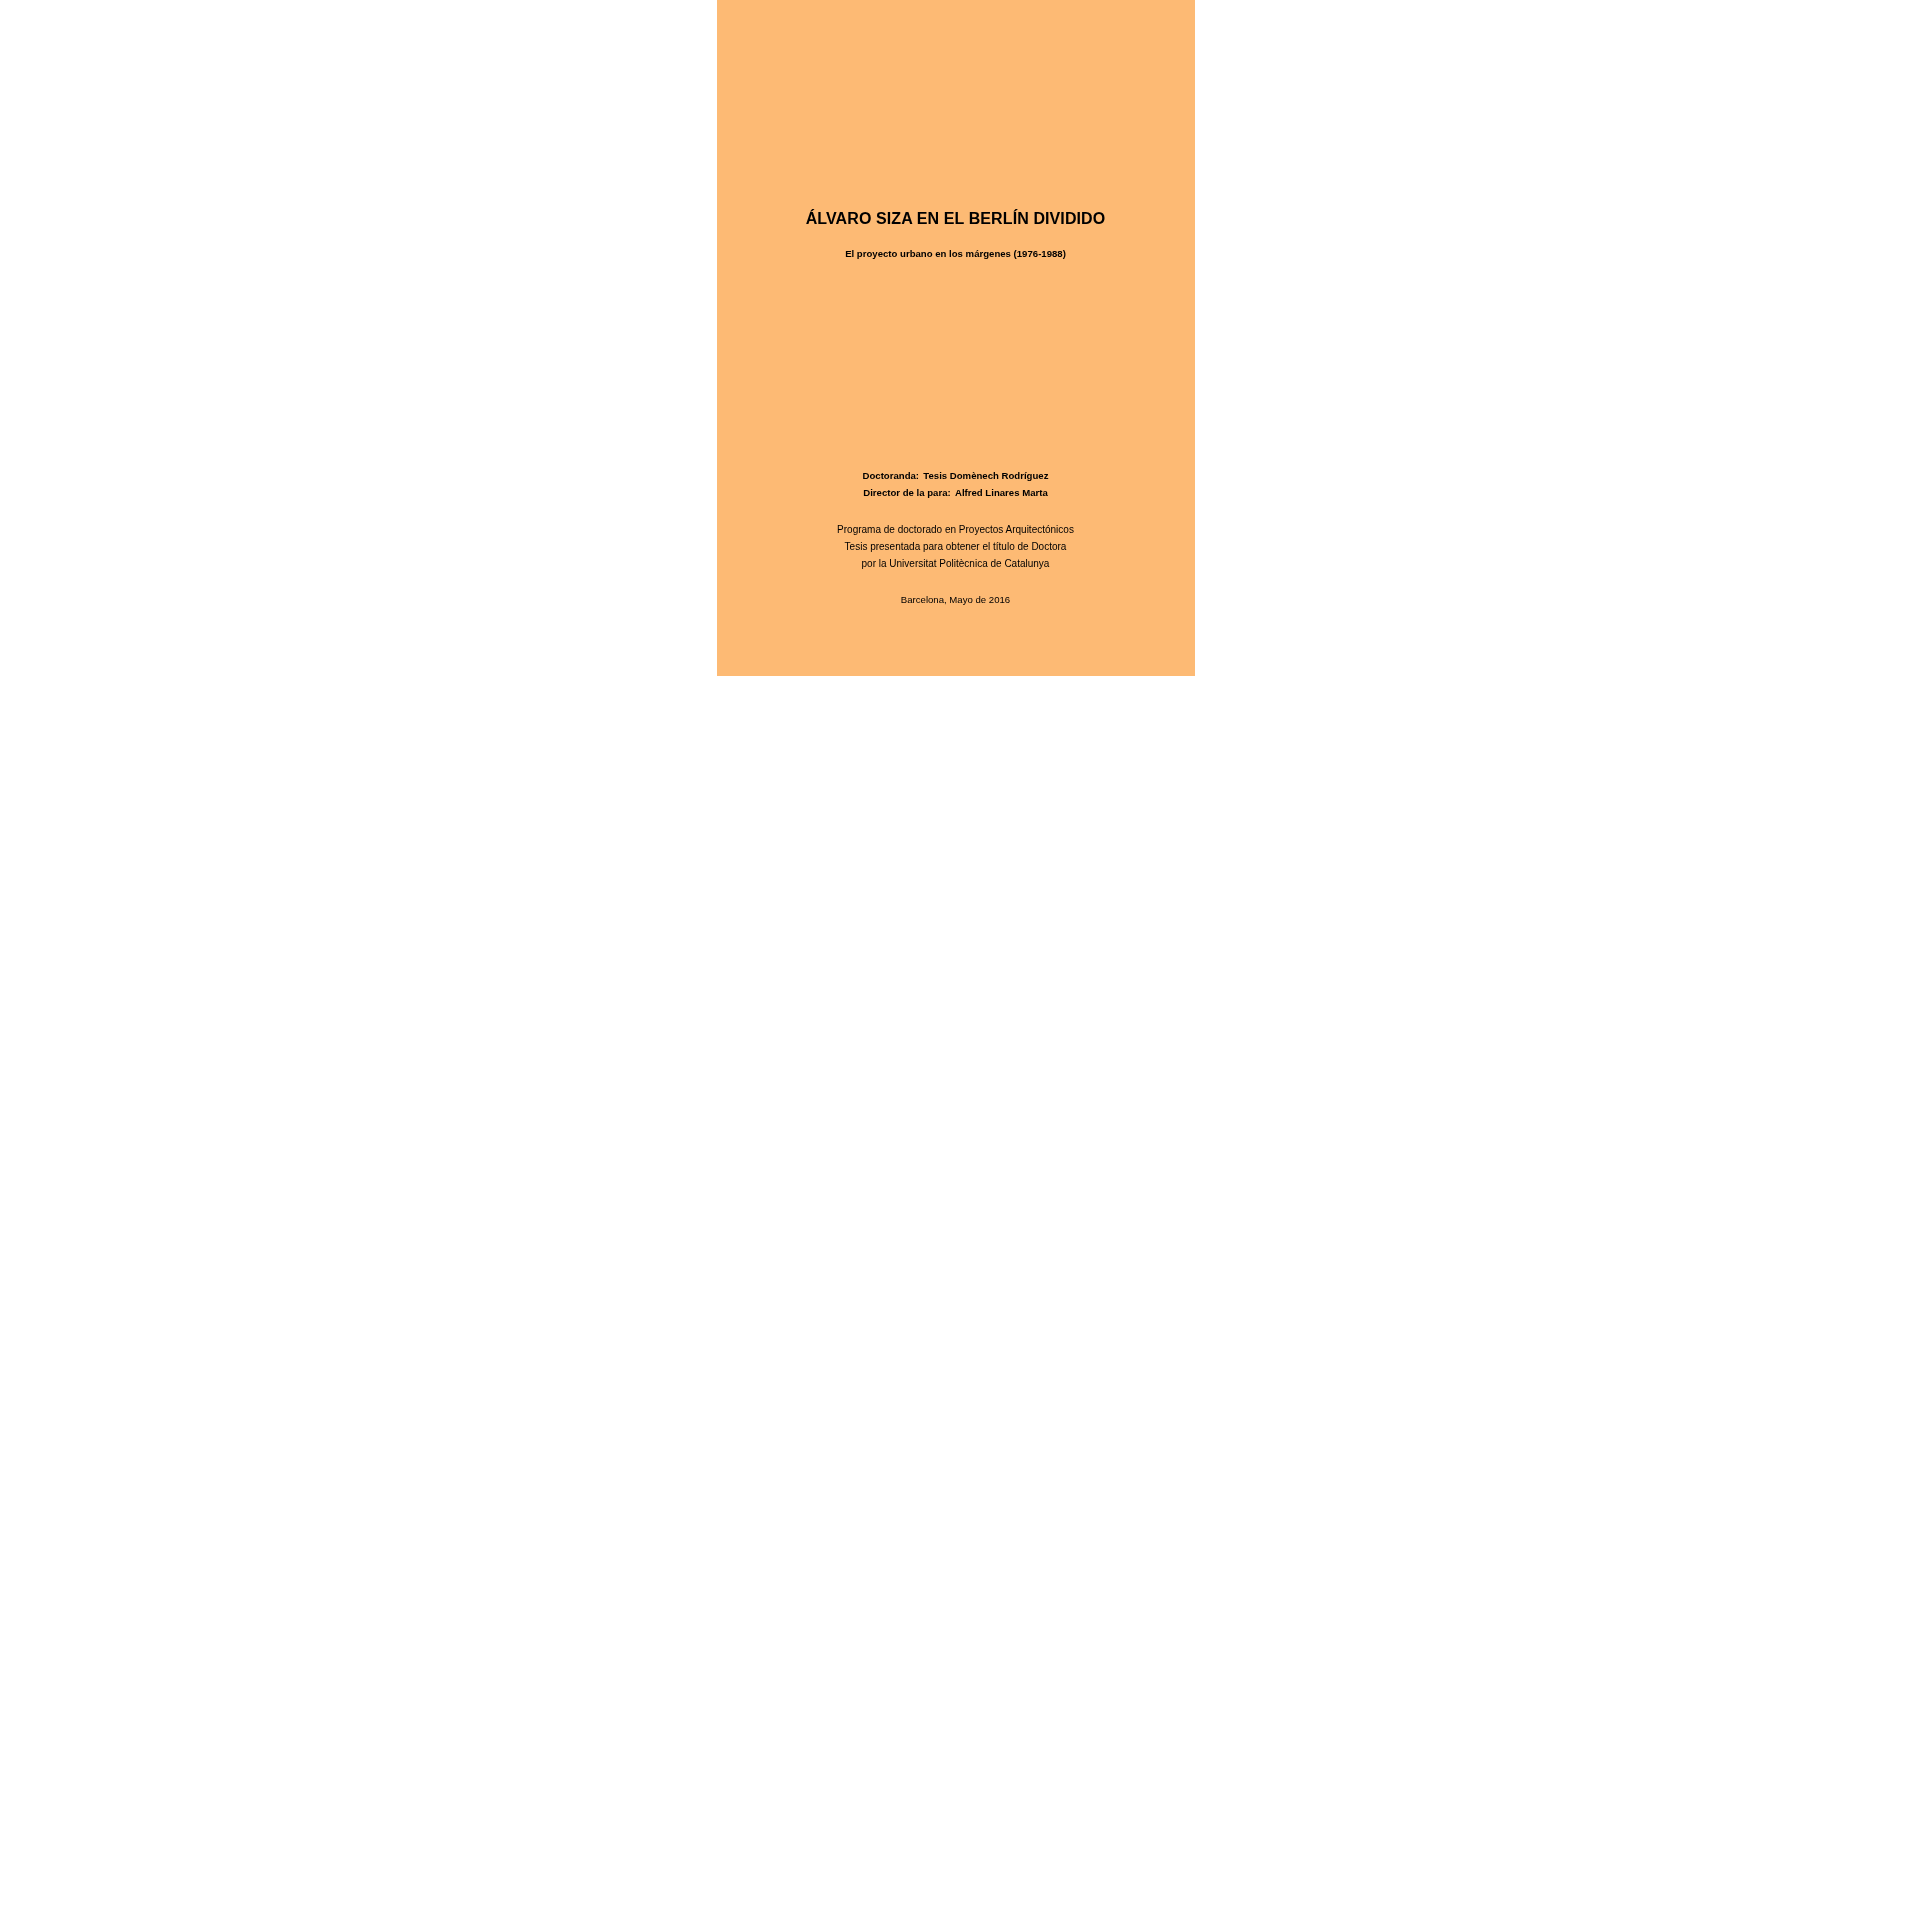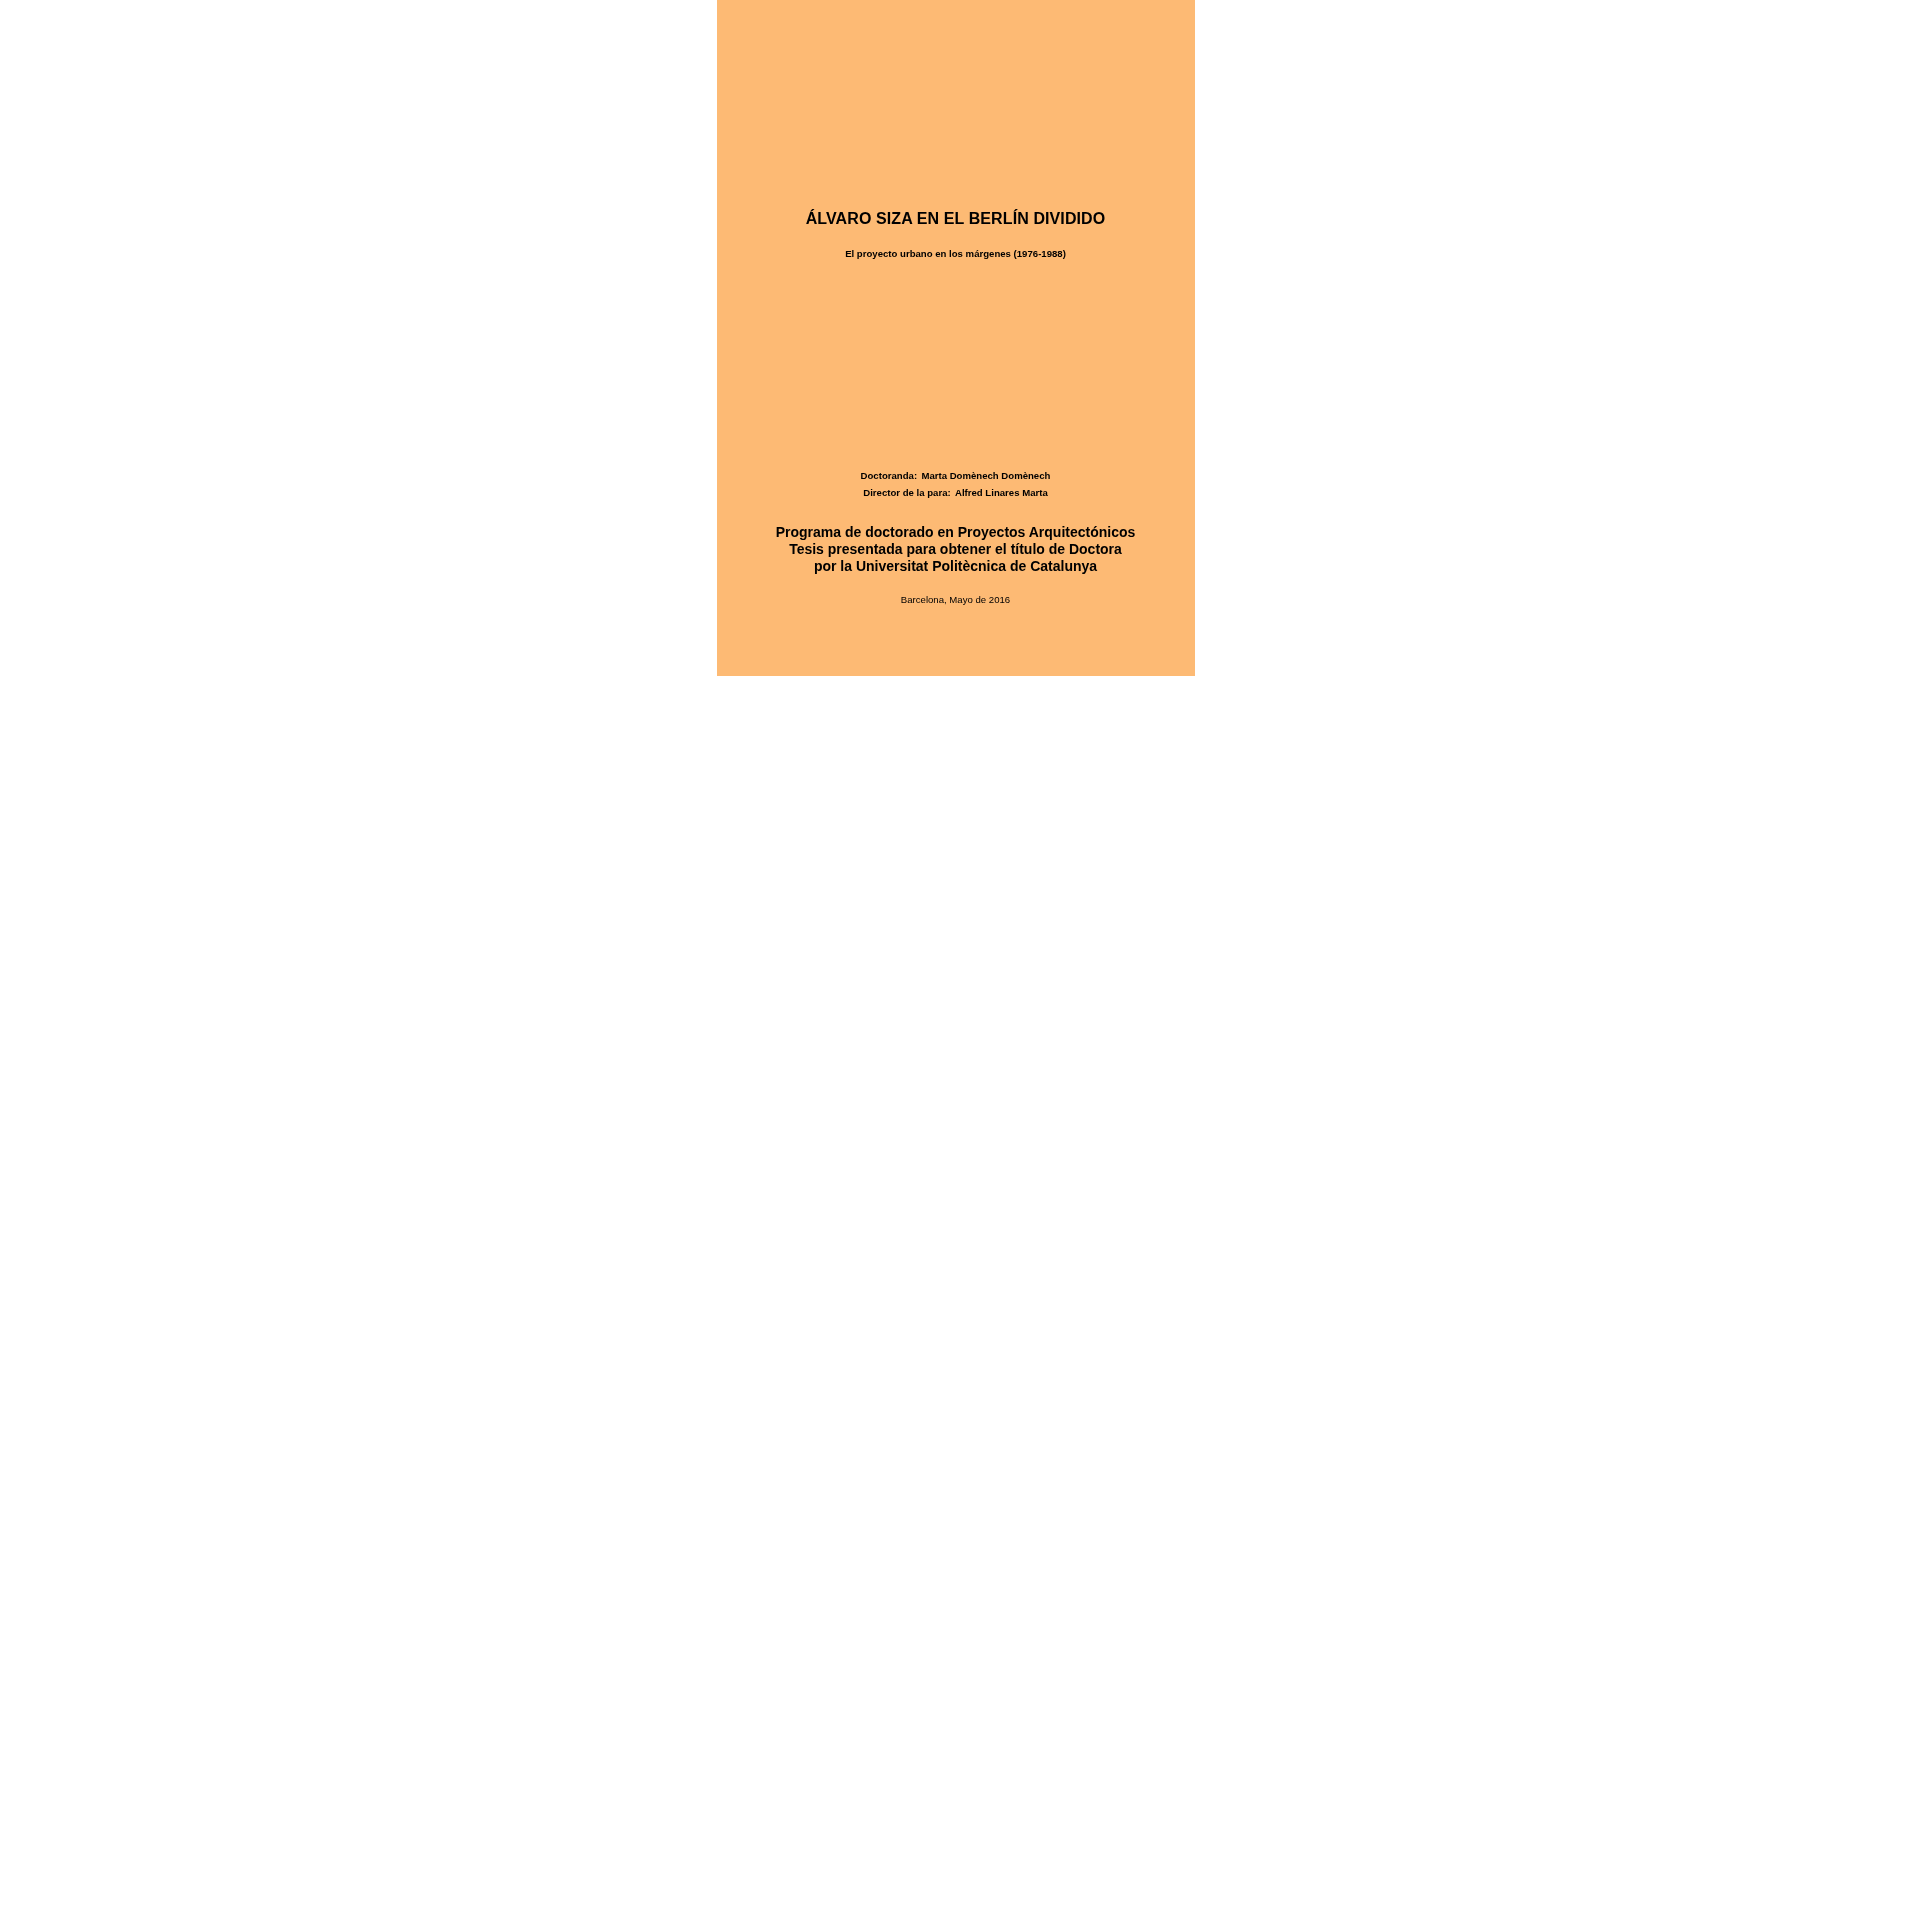--- a/index.html
+++ b/index.html
@@ -40,22 +40,22 @@
     font-size: 9.6px;
     font-weight: 700;
     display: flex;
     justify-content: center;
     gap: 0.45em;
     align-items: center;
   }
   .credit-doctoranda { top: 471px; }
   .credit-director   { top: 488px; }
   .program {
-    font-size: 14px;
-    font-weight: 700;
+    font-size: 10px;
+    font-weight: 400;
   }
   .program-1 { top: 525px; }
   .program-2 { top: 542px; }
   .program-3 { top: 559px; }
   .place-date {
     top: 595px;
     font-size: 9.6px;
     font-weight: 400;
   }
 </style>
@@ -63,21 +63,21 @@
 <body>
 
 <div class="page">
 
   <div class="line title">ÁLVARO SIZA EN EL BERLÍN DIVIDIDO</div>
 
   <div class="line subtitle">El proyecto urbano en los márgenes (1976-1988)</div>
 
   <div class="line credit credit-doctoranda">
     <span>Doctoranda:</span>
-    <span>Marta Domènech Domènech</span>
+    <span>Tesis Domènech Rodríguez</span>
   </div>
 
   <div class="line credit credit-director">
     <span>Director de la para:</span>
     <span>Alfred Linares Marta</span>
   </div>
 
   <div class="line program program-1">Programa de doctorado en Proyectos Arquitectónicos</div>
 
   <div class="line program program-2">Tesis presentada para obtener el título de Doctora</div>

